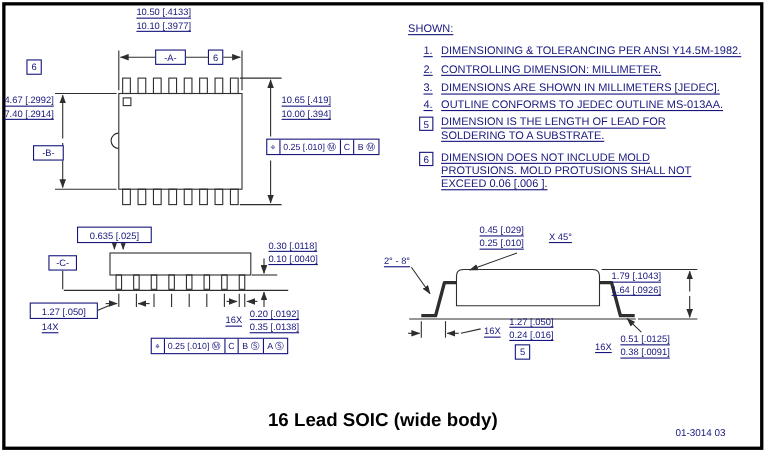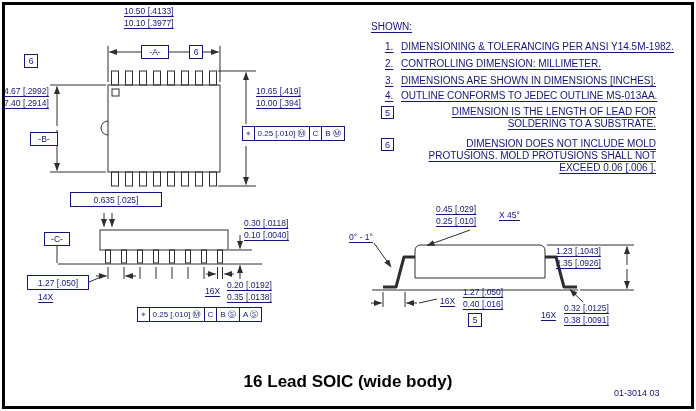--- a/index.html
+++ b/index.html
@@ -2,21 +2,21 @@
 <html style="--ink: #15157d; --line: #2e2e2e;"><head>
 <meta charset="utf-8">
 <style>
   :root { --ink:#15157d; --line:#2e2e2e; }
   * { margin:0; padding:0; box-sizing:border-box; }
   html,body { width:696px; height:411px; background:#fff; overflow:hidden; }
   body { position:relative; font-family:"Liberation Sans","DejaVu Sans",sans-serif; }
   .frame { position:absolute; left:2px; top:2px; width:692px; height:407px; border:3px solid #000; background:#fff; }
   .lines { position:absolute; left:0; top:0; pointer-events:none; }
   .txt { position:absolute; color:var(--ink); font-size:8.5px; line-height:11px; white-space:nowrap;
-         text-decoration:underline; text-decoration-thickness:1px; text-underline-offset:2px;text-align:right; }
+         text-decoration:underline; text-decoration-thickness:1px; text-underline-offset:2px; }
   .ntxt { font-size:10px; line-height:12px; }
   .wrap { white-space:normal; }
   .box { position:absolute; border:1px solid var(--ink); color:var(--ink); background:#fff; font-size:8.5px;
          display:flex; align-items:center; justify-content:center; text-decoration:none; }
   .fcf { position:absolute; display:flex; border:1px solid var(--ink); background:#fff; color:var(--ink);
          font-size:8px; line-height:12px; }
   .fcf span { padding:0 3px; border-right:1px solid var(--ink); display:flex; align-items:center; }
   .fcf span:last-child { border-right:none; }
   .title { position:absolute; left:0; right:0; top:372px; text-align:center; color:#000;
            font-size:17px; font-weight:bold; }
@@ -135,54 +135,54 @@
   <span>B Ⓜ</span>
 </div>
 
 <div>
   <div class="txt ntxt" style="left:371px;top:21px">SHOWN:</div>
   <div class="txt ntxt" style="left:385px;top:41px">1.</div>
   <div class="txt ntxt" style="left:401px;top:41px">DIMENSIONING &amp; TOLERANCING PER ANSI Y14.5M-1982.</div>
   <div class="txt ntxt" style="left:385px;top:58px">2.</div>
   <div class="txt ntxt" style="left:401px;top:58px">CONTROLLING DIMENSION: MILLIMETER.</div>
   <div class="txt ntxt" style="left:385px;top:75px">3.</div>
-  <div class="txt ntxt" style="left:401px;top:75px">DIMENSIONS ARE SHOWN IN DIMENSIONS [INCHES].</div>
+  <div class="txt ntxt" style="left:401px;top:75px">DIMENSIONS ARE SHOWN IN MILLIMETERS [JEDEC].</div>
   <div class="txt ntxt" style="left:385px;top:90px">4.</div>
   <div class="txt ntxt" style="left:401px;top:90px">OUTLINE CONFORMS TO JEDEC OUTLINE MS-013AA.</div>
   <div class="box" style="left:381px;top:106px;width:13px;height:13px;font-size:9px">5</div>
   <div class="txt ntxt wrap" style="left:401px;top:106px;max-width:255px">DIMENSION IS THE LENGTH OF LEAD FOR SOLDERING TO A SUBSTRATE.</div>
   <div class="box" style="left:381px;top:138px;width:13px;height:13px;font-size:9px">6</div>
   <div class="txt ntxt wrap" style="left:401px;top:138px;max-width:255px">DIMENSION DOES NOT INCLUDE MOLD PROTUSIONS. MOLD PROTUSIONS SHALL NOT EXCEED 0.06 [.006 ].</div>
 </div>
 
-<div class="box" style="left:70px;top:192px;width:92px;height:15px">0.635 [.025]</div>
+<div class="box" style="left:70px;top:206px;width:68px;height:15px">0.635 [.025]</div>
 <div class="box" style="left:44px;top:232px;width:26px;height:14px">-C-</div>
 <div class="txt" style="left:244px;top:218px">0.30 [.0118]</div>
 <div class="txt" style="left:244px;top:230px">0.10 [.0040]</div>
 <div class="box" style="left:27px;top:275px;width:62px;height:15px">1.27 [.050]</div>
 <div class="txt" style="left:38px;top:292px">14X</div>
 <div class="txt" style="left:205px;top:286px">16X</div>
 <div class="txt" style="left:227px;top:280px">0.20 [.0192]</div>
 <div class="txt" style="left:227px;top:292px">0.35 [.0138]</div>
 <div class="fcf" style="left:137px;top:307px;height:15px">
   <span>⌖</span>
   <span>0.25 [.010] Ⓜ</span>
   <span>C</span>
   <span>B Ⓢ</span>
   <span>A Ⓢ</span>
 </div>
 
 <div class="txt" style="left:436px;top:204px">0.45 [.029]</div>
 <div class="txt" style="left:436px;top:216px">0.25 [.010]</div>
 <div class="txt" style="left:499px;top:210px">X 45°</div>
-<div class="txt" style="left:349px;top:232px">0° - 1°</div>
-<div class="txt" style="left:556px;top:246px">1.23 [.1043]</div>
-<div class="txt" style="left:556px;top:258px">2.35 [.0926]</div>
+<div class="txt" style="left:349px;top:232px">2° - 8°</div>
+<div class="txt" style="left:556px;top:246px">1.79 [.1043]</div>
+<div class="txt" style="left:556px;top:258px">1.64 [.0926]</div>
 <div class="txt" style="left:440px;top:296px">16X</div>
 <div class="txt" style="left:463px;top:287px">1.27 [.050]</div>
-<div class="txt" style="left:463px;top:299px">0.40 [.016]</div>
+<div class="txt" style="left:463px;top:299px">0.24 [.016]</div>
 <div class="box" style="left:468px;top:313px;width:14px;height:14px">5</div>
 <div class="txt" style="left:541px;top:310px">16X</div>
-<div class="txt" style="left:564px;top:303px">0.32 [.0125]</div>
+<div class="txt" style="left:564px;top:303px">0.51 [.0125]</div>
 <div class="txt" style="left:564px;top:315px">0.38 [.0091]</div>
 
 <div class="title">16 Lead SOIC  (wide body)</div>
 <div class="docnum">01-3014 03</div>
 
 </body></html>

